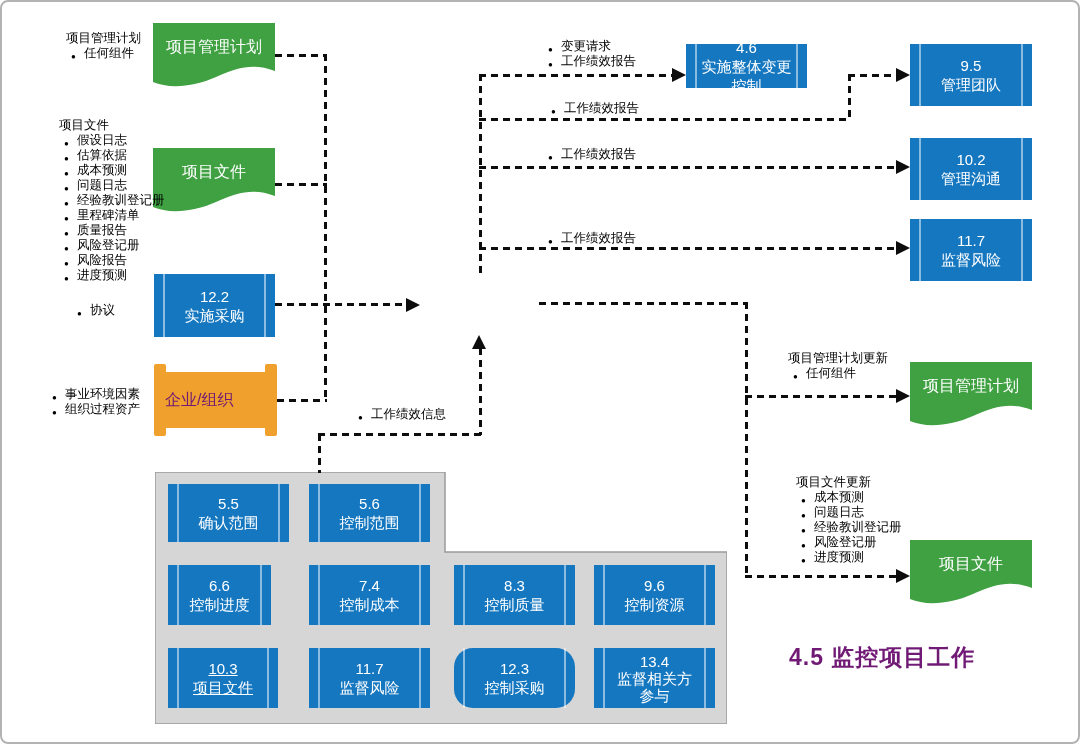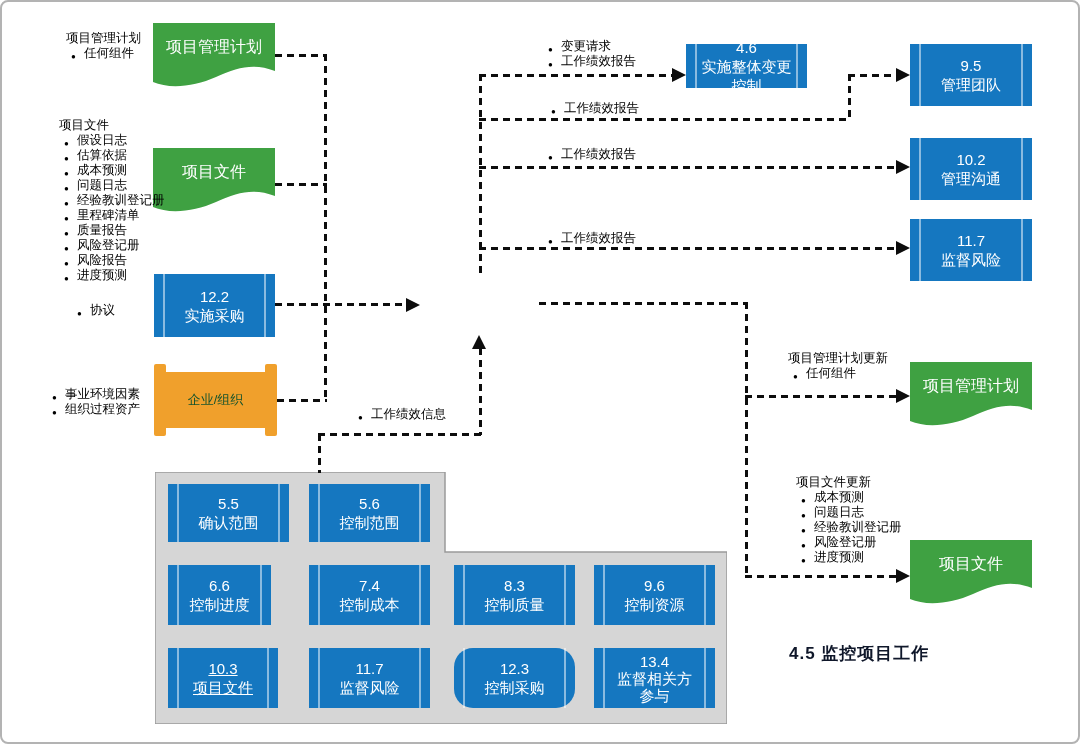--- a/index.html
+++ b/index.html
@@ -22,32 +22,32 @@
 
   
   .store{position:absolute;width:122px;height:68px;z-index:3;}
   .store svg{position:absolute;left:0;top:0;}
   .store .store-label{position:absolute;left:0;right:0;top:14px;text-align:center;color:#fff;font-size:16px;font-weight:500;}
 
   
   .scroll{position:absolute;width:123px;height:72px;z-index:3;}
   .scroll .tab{position:absolute;top:0;bottom:0;width:12px;background:var(--org-orange);border-radius:2px;}
   .scroll .tab.left{left:0;} .scroll .tab.right{right:0;}
-  .scroll .body{position:absolute;left:11px;right:11px;top:8px;bottom:8px;background:var(--org-orange);display:flex;align-items:center;justify-content:center;color:#14532d;font-size:13px;font-weight:500;}
+  .scroll .body{position:absolute;left:11px;right:11px;top:8px;bottom:8px;background:var(--org-orange);display:flex;align-items:center;color:#701a75;font-size:16px;font-weight:500;}
 
   
   .ann{position:absolute;font-size:12.5px;line-height:15px;color:#000;font-weight:500;z-index:4;}
   .ann .hd{padding-left:0;}
   .ann ul{margin:0;padding:0;list-style:none;}
   .ann li{position:relative;padding-left:13px;margin-left:5px;}
   .ann li::before{content:"●";position:absolute;left:0;top:3px;font-size:8px;}
   .fl{position:absolute;font-size:12.5px;line-height:15px;font-weight:500;color:#000;padding-left:13px;z-index:4;}
   .fl::before{content:"●";position:absolute;left:0;top:3px;font-size:8px;}
 
-  .caption{position:absolute;font-size:17px;font-weight:700;color:#0f172a;letter-spacing:1px;z-index:4;}
+  .caption{position:absolute;font-size:23px;font-weight:700;color:#701a75;letter-spacing:1px;z-index:4;}
   .panel-svg{position:absolute;z-index:1;}
   .lh,.lv,.ar,.au{z-index:2;}
 </style>
 </head>
 <body>
 
 <div class="canvas">
 
   <svg class="panel-svg" style="left:153px;top:470px;" width="572" height="252" viewBox="0 0 572 252">
     <polygon points="0,0 290,0 290,80 572,80 572,252 0,252" fill="var(--panel-gray)" stroke="var(--panel-border)" stroke-width="1.5"></polygon>

